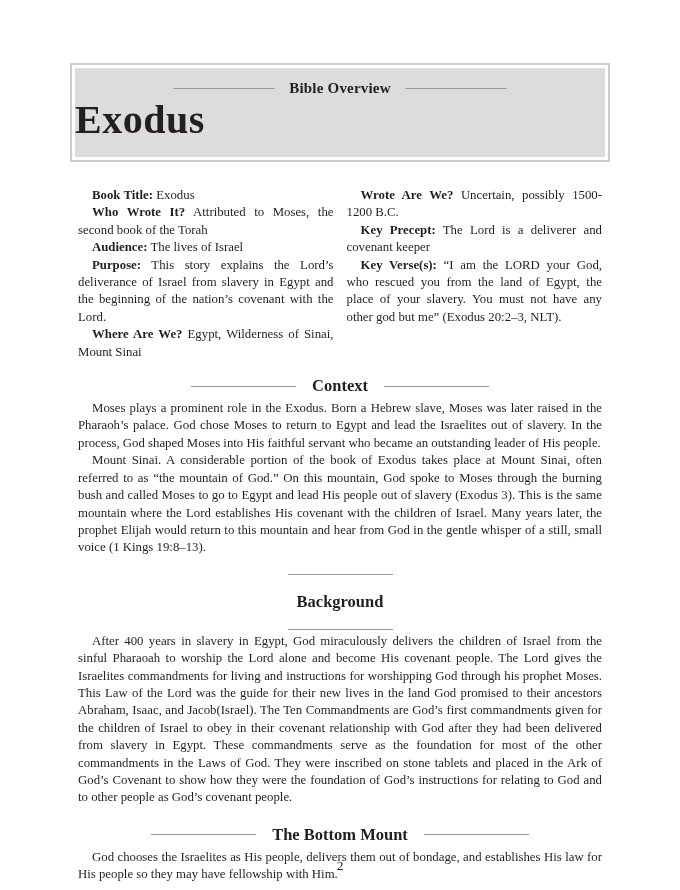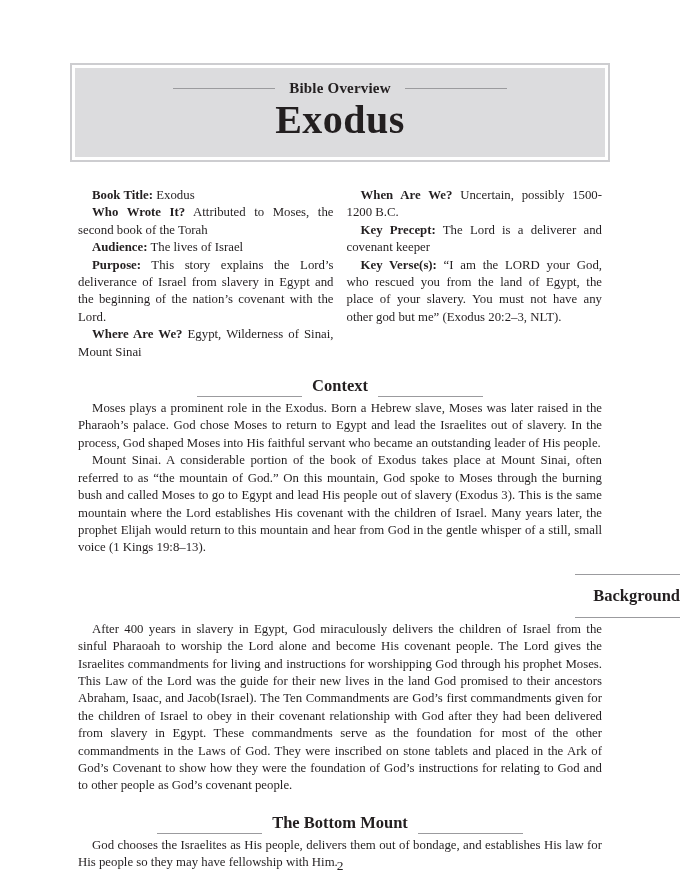--- a/index.html
+++ b/index.html
@@ -13,21 +13,20 @@
 
   
   .header-box {
     margin:63px 70px 0 70px;
     border:2px solid #cdcdd0;
     background:#ffffff;
     padding:3px;
   }
   .header-inner {
     background:#dcdcde;
-    text-align:center;
     padding:12px 0 16px 0;
   }
   .kicker-row {
     display:flex; align-items:center; justify-content:center; gap:14px;
   }
   .kicker-rule { width:102px; height:1px; background:#9b9b9e; }
   .kicker {
     font-weight:bold; font-size:15px; letter-spacing:0.2px; color:#231f20;
   }
   .page-title {
@@ -43,21 +42,21 @@
   }
   .info-col { flex:1 1 0; min-width:0; }
   .info-item {
     margin:0; text-indent:14px; text-align:justify;
     font-size:12.8px; line-height:17.4px;
   }
   .info-label { font-weight:bold; }
 
   
   .sec-head {
-    display:flex; align-items:flex-end; justify-content:center; gap:10px;
+    display:flex; align-items:center; justify-content:center; gap:16px;
     margin-top:14px; margin-bottom:3px;
   }
   .sec-rule { width:105px; height:1px; background:#9b9b9e; }
   .sec-title { font-weight:bold; font-size:16.5px; line-height:22px; }
 
   
   .body-block { margin:0 78px; }
   .para {
     margin:0; text-indent:14px; text-align:justify;
     font-size:12.8px; line-height:17.4px;
@@ -87,21 +86,21 @@
 
   <div class="info-cols">
     <div class="info-col">
       <p class="info-item"><span class="info-label">Book Title:</span><span> Exodus</span></p>
       <p class="info-item"><span class="info-label">Who Wrote It?</span><span> Attributed to Moses, the second book of the Torah</span></p>
       <p class="info-item"><span class="info-label">Audience:</span><span> The lives of Israel</span></p>
       <p class="info-item"><span class="info-label">Purpose:</span><span> This story explains the Lord’s deliverance of Israel from slavery in Egypt and the beginning of the nation’s covenant with the Lord.</span></p>
       <p class="info-item"><span class="info-label">Where Are We?</span><span> Egypt, Wilderness of Sinai, Mount Sinai</span></p>
     </div>
     <div class="info-col">
-      <p class="info-item"><span class="info-label">When Are We?</span><span> Uncertain, possibly 1500-1200 B.C.</span></p>
+      <p class="info-item"><span class="info-label">Wrote Are We?</span><span> Uncertain, possibly 1500-1200 B.C.</span></p>
       <p class="info-item"><span class="info-label">Key Precept:</span><span> The Lord is a deliverer and covenant keeper</span></p>
       <p class="info-item"><span class="info-label">Key Verse(s):</span><span> “I am the LORD your God, who rescued you from the land of Egypt, the place of your slavery. You must not have any other god but me” (Exodus 20:2–3, NLT).</span></p>
     </div>
   </div>
 
   <div class="sec-head">
     <span class="sec-rule"></span>
     <span class="sec-title">Context</span>
     <span class="sec-rule"></span>
   </div>

